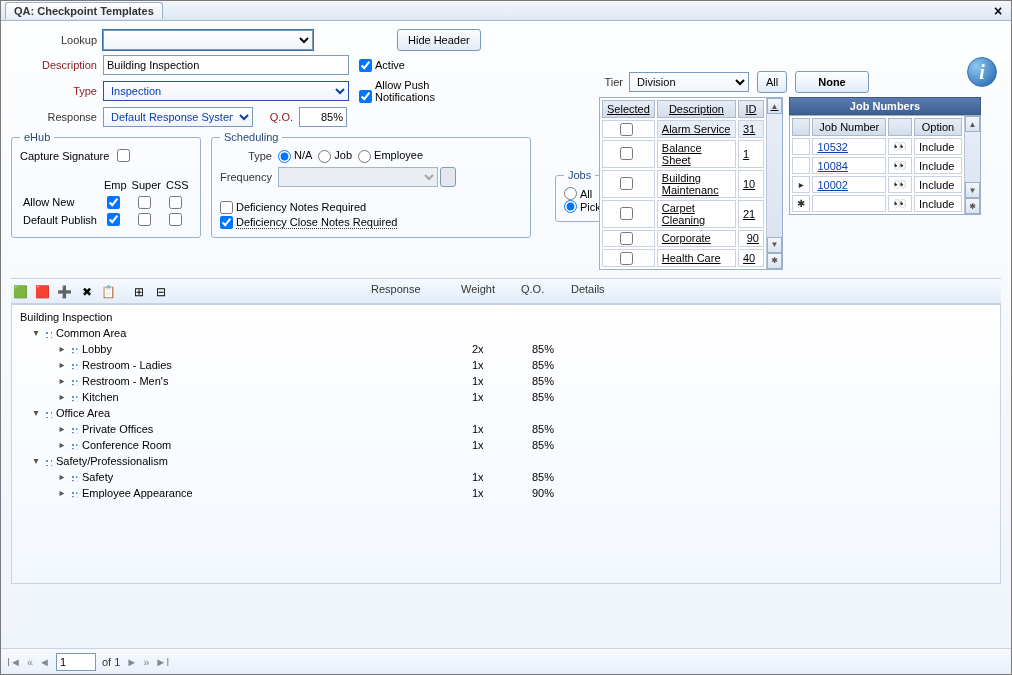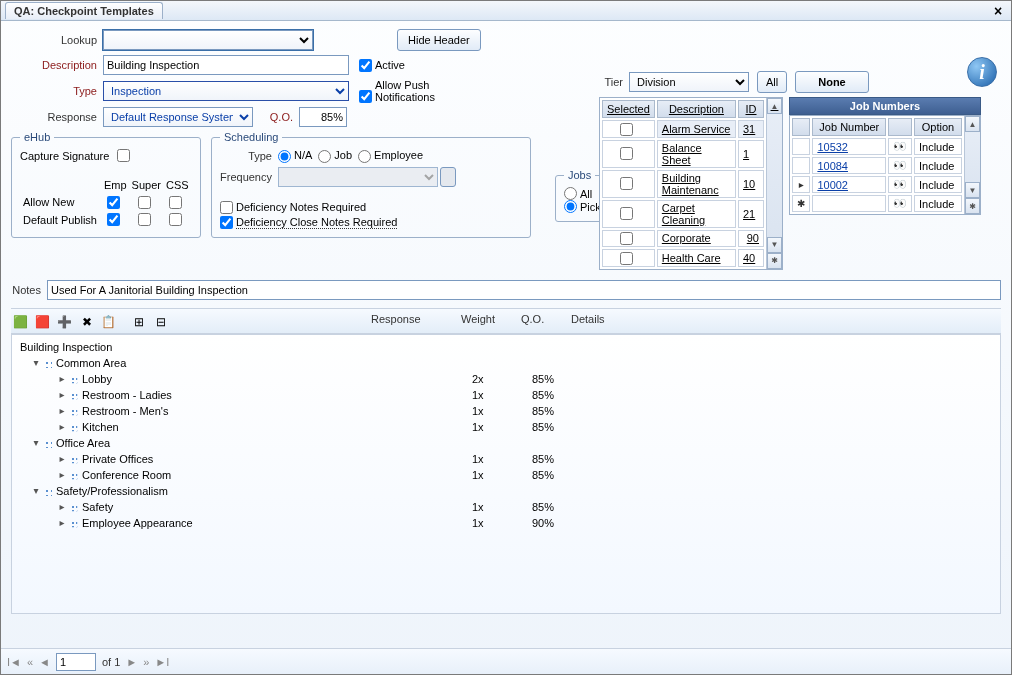--- a/index.html
+++ b/index.html
@@ -274,24 +274,20 @@
                 <div class="scroll-btn">▲</div>
                 <div class="scroll-btn" style="position:absolute; bottom:16px; left:0; right:0;">▼</div>
                 <div class="scroll-btn" style="position:absolute; bottom:0; left:0; right:0;">✱</div>
               </div>
             </div>
           </div>
         </div>
       </div>
     </div>
 
-    <div class="row" style="margin-top:10px;">
-      <div class="lbl" style="width:36px">Notes</div>
-      <input type="text" style="flex: 1 1 0%;" value="Used For A Janitorial Building Inspection">
-    </div>
 
     <div class="toolbar">
       <button class="tb-btn" title="add">🟩</button>
       <button class="tb-btn">🟥</button>
       <button class="tb-btn">➕</button>
       <button class="tb-btn">✖</button>
       <button class="tb-btn">📋</button>
       <span style="width:6px"></span>
       <button class="tb-btn">⊞</button>
       <button class="tb-btn">⊟</button>

